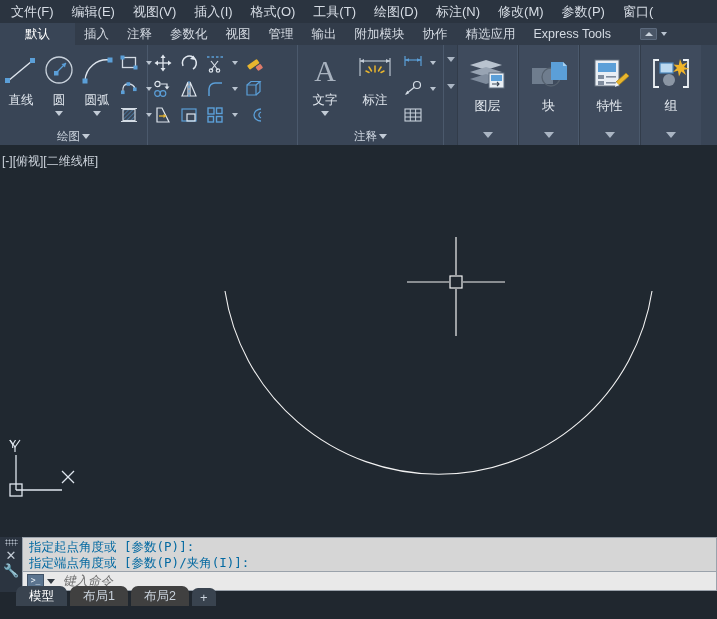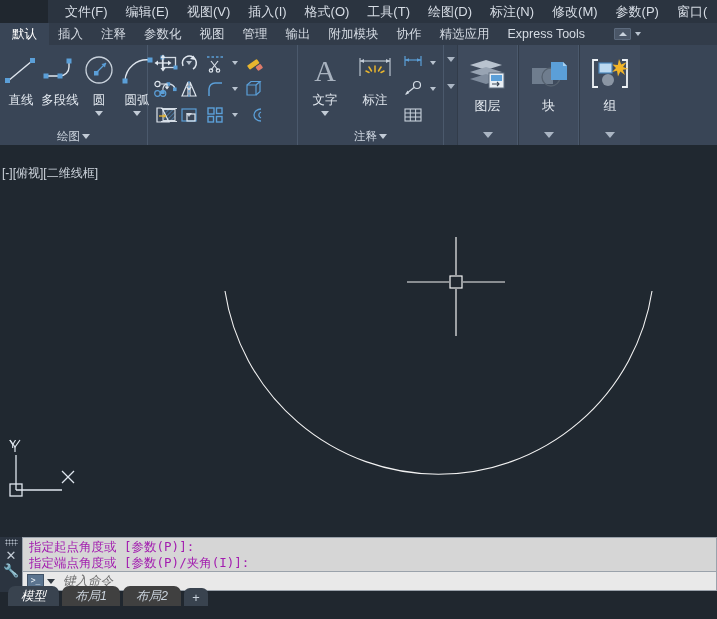--- a/index.html
+++ b/index.html
@@ -11,24 +11,23 @@
     -webkit-font-smoothing: antialiased;
   }
   #app { position: relative; width: 717px; height: 619px; }
 
   
   .menubar {
     height: 23px;
     background: #2b3440;
     display: flex;
     align-items: flex-end;
-    padding-left: 8px;
+    padding-left: 2px;
     white-space: nowrap;
     overflow: hidden;
-    margin-left: 48px;
   }
   .menu-item {
     color: #d7dde5;
     font-size: 13px;
     padding: 0 9px;
     line-height: 23px;
     cursor: default;
   }
 
   
@@ -46,21 +45,21 @@
     font-size: 12.5px;
     padding: 0 9px;
     display: flex;
     align-items: center;
     cursor: default;
   }
   .rtab.active {
     background: #394556;
     color: #ffffff;
   }
-  .rtab:first-child { padding: 0 12px; }
+  .rtab:first-child { padding: 0 25px; }
   .rtab-extra {
     margin-left: 14px;
     display: flex;
     align-items: center;
     gap: 4px;
     padding: 0 6px;
   }
   .mini-btn {
     width: 17px; height: 12px;
     background: #4a5667;
@@ -195,21 +194,21 @@
   
   .canvas {
     position: absolute;
     left: 0; top: 145px;
     width: 717px; height: 392px;
     background: #202830;
     overflow: hidden;
   }
   .vplabel {
     position: absolute;
-    left: 2px; top: 20px;
+    left: 2px; top: 8px;
     color: #cfd6de;
     font-size: 12px;
     white-space: nowrap;
   }
   .canvas svg { position: absolute; left: 0; top: 0; }
 
   
   .cmdwrap {
     position: absolute;
     left: 0; top: 537px;
@@ -235,21 +234,21 @@
   .cmd-main { flex: 1; display: flex; flex-direction: column; }
   .cmd-history {
     height: 34px;
     background: #d6d6d6;
     border: 1px solid #9aa2ab;
     border-bottom: none;
     padding: 1px 4px 0 6px;
     overflow: hidden;
   }
   .cmd-history div {
-    color: #a21caf;
+    color: #0369a1;
     font-size: 12.5px;
     line-height: 16px;
     font-family: "DejaVu Sans Mono", "Liberation Mono", monospace;
     white-space: nowrap;
   }
   .cmd-input-row {
     height: 20px;
     background: #e9e9e9;
     border: 1px solid #9aa2ab;
     display: flex;
@@ -280,22 +279,21 @@
   }
 
   
   .statusbar {
     position: absolute;
     left: 0; top: 592px;
     width: 717px; height: 14px;
     background: #20272f;
     display: flex;
     align-items: flex-end;
-    padding-left: 8px;
-    font-style: italic;
+    padding-left: 16px;
   }
   .doctab {
     height: 20px;
     padding: 0 13px 0 13px;
     color: #c9d2dc;
     font-size: 12.5px;
     display: flex; align-items: center;
     background: #404040;
     border-radius: 7px 7px 0 0;
     margin-right: 3px;
@@ -362,31 +360,20 @@
           <div class="ico">
             <svg width="38" height="34" viewBox="0 0 38 34">
               <line x1="6" y1="27" x2="30" y2="7" stroke="#dfe6ee" stroke-width="1.4"></line>
               <rect x="3" y="24" width="5" height="5" fill="#5b9fd8"></rect>
               <rect x="28" y="4" width="5" height="5" fill="#5b9fd8"></rect>
             </svg>
           </div>
           <div class="lbl">直线</div>
         </div>
 
-        <div class="bigbtn">
-          <div class="ico">
-            <svg width="40" height="34" viewBox="0 0 40 34">
-              <path d="M6 22 L20 22 A9 9 0 0 0 29 13 L29 7" fill="none" stroke="#dfe6ee" stroke-width="1.4"></path>
-              <rect x="3.5" y="19.5" width="5" height="5" fill="#5b9fd8"></rect>
-              <rect x="17.5" y="19.5" width="5" height="5" fill="#5b9fd8"></rect>
-              <rect x="26.5" y="4.5" width="5" height="5" fill="#5b9fd8"></rect>
-            </svg>
-          </div>
-          <div class="lbl">多段线</div>
-        </div>
 
         <div class="bigbtn">
           <div class="ico">
             <svg width="38" height="34" viewBox="0 0 38 34">
               <circle cx="19" cy="16" r="13" fill="none" stroke="#c9d2dc" stroke-width="1.3"></circle>
               <line x1="16" y1="19" x2="26" y2="9" stroke="#5b9fd8" stroke-width="1.3"></line>
               <path d="M26 9 L21.5 10 L25 13.5 Z" fill="#5b9fd8"></path>
               <rect x="14" y="17" width="4.5" height="4.5" fill="#5b9fd8"></rect>
             </svg>
           </div>
@@ -672,20 +659,36 @@
           <rect x="5" y="12" width="21" height="16" fill="#6f7d8e"></rect>
           <circle cx="24" cy="21" r="9" fill="none" stroke="#55616f" stroke-width="1.3"></circle>
           <path d="M24 6 L36 6 L40 10 L40 24 L24 24 Z" fill="#5b9fd8"></path>
           <path d="M36 6 L36 10 L40 10 Z" fill="#a8d0ef"></path>
         </svg>
       </div>
       <div class="clbl">块</div>
       <div class="cdd"></div>
     </div>
 
+    <div class="cpanel">
+      <div class="cico">
+        <svg width="44" height="36" viewBox="0 0 44 36">
+          <rect x="7" y="4" width="24" height="26" fill="#e9eef4" stroke="#65717f" stroke-width="1"></rect>
+          <rect x="10" y="7" width="18" height="9" fill="#5b9fd8"></rect>
+          <rect x="10" y="19" width="6" height="4" fill="#7f8c9d"></rect>
+          <rect x="18" y="20" width="10" height="1.6" fill="#7f8c9d"></rect>
+          <rect x="10" y="25" width="6" height="4" fill="#7f8c9d"></rect>
+          <rect x="18" y="26" width="10" height="1.6" fill="#7f8c9d"></rect>
+          <path d="M28 26 L38 17 L41 20 L31 29 Z" fill="#e8b52e" stroke="#a4801c" stroke-width="0.8"></path>
+          <path d="M28 26 L31 29 L27 31 Z" fill="#f0f3f6"></path>
+        </svg>
+      </div>
+      <div class="clbl">特性</div>
+      <div class="cdd"></div>
+    </div>
 
     <div class="cpanel" style="border-right:none">
       <div class="cico">
         <svg width="44" height="36" viewBox="0 0 44 36">
           <path d="M10 4 L5 4 L5 31 L10 31" fill="none" stroke="#eef2f6" stroke-width="1.8"></path>
           <path d="M34 4 L39 4 L39 31 L34 31" fill="none" stroke="#eef2f6" stroke-width="1.8"></path>
           <rect x="11" y="7" width="13" height="10" fill="#bcd9f0" stroke="#4a86bb" stroke-width="1.2"></rect>
           <circle cx="20" cy="24" r="6" fill="#8b96a4"></circle>
           <g fill="#f0b429">
             <path d="M31 3 L33.2 8.5 L38.5 6.2 L35 11 L40.5 13 L34.8 13.8 L37 19 L32.3 15.5 L30 20.5 L29 14.8 L24 16 L28 12 L24.5 8.5 L29.8 9 Z"></path>

